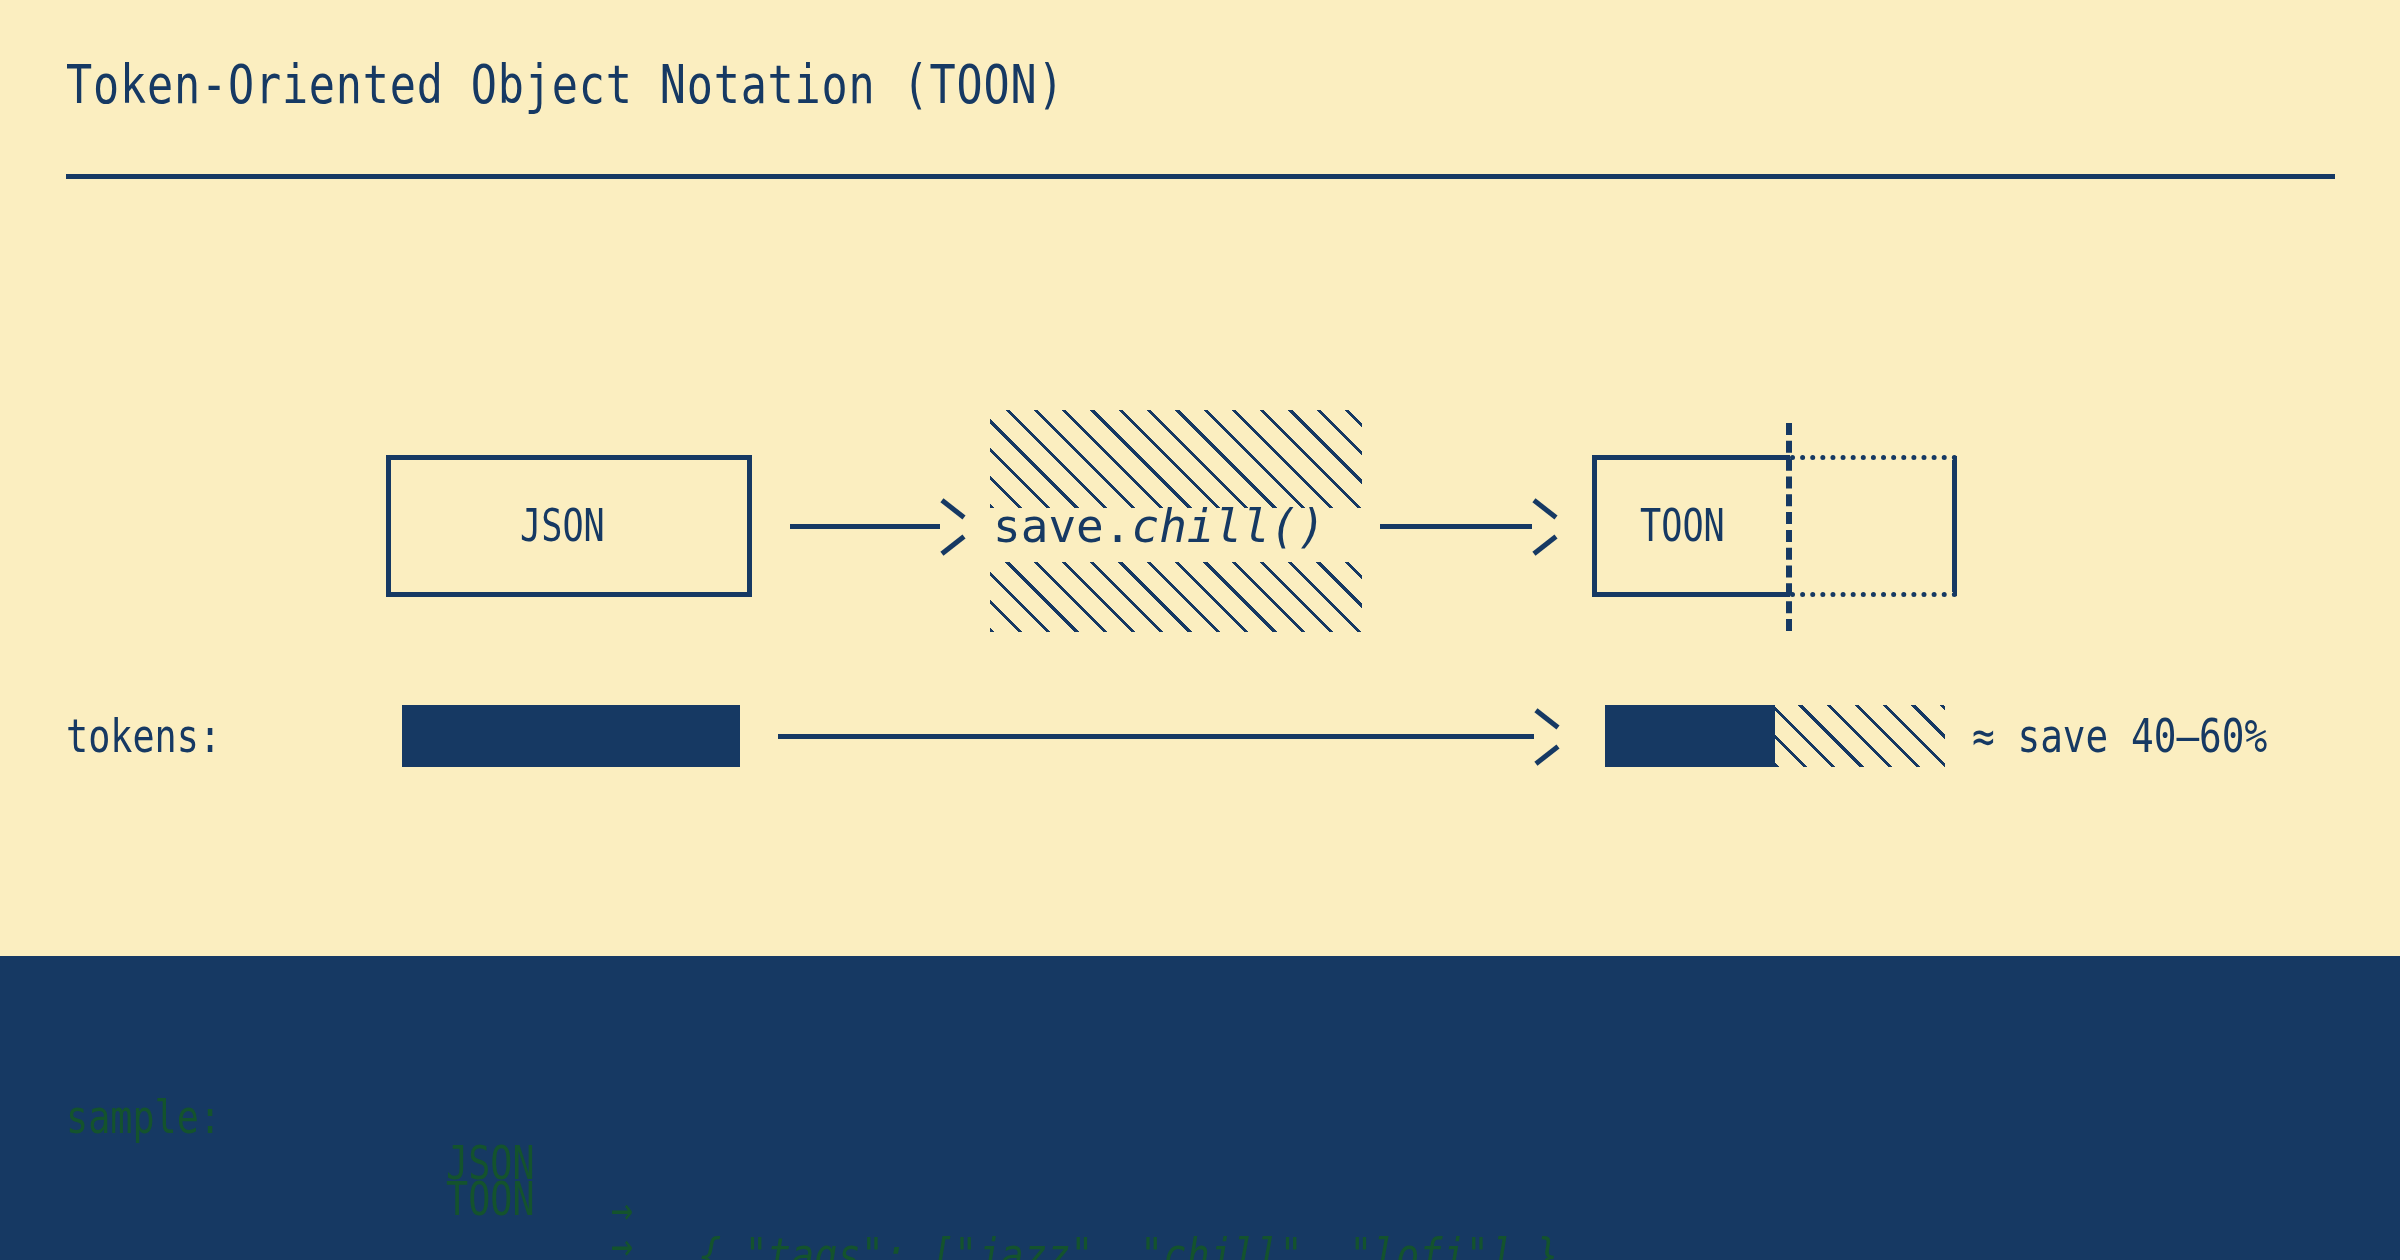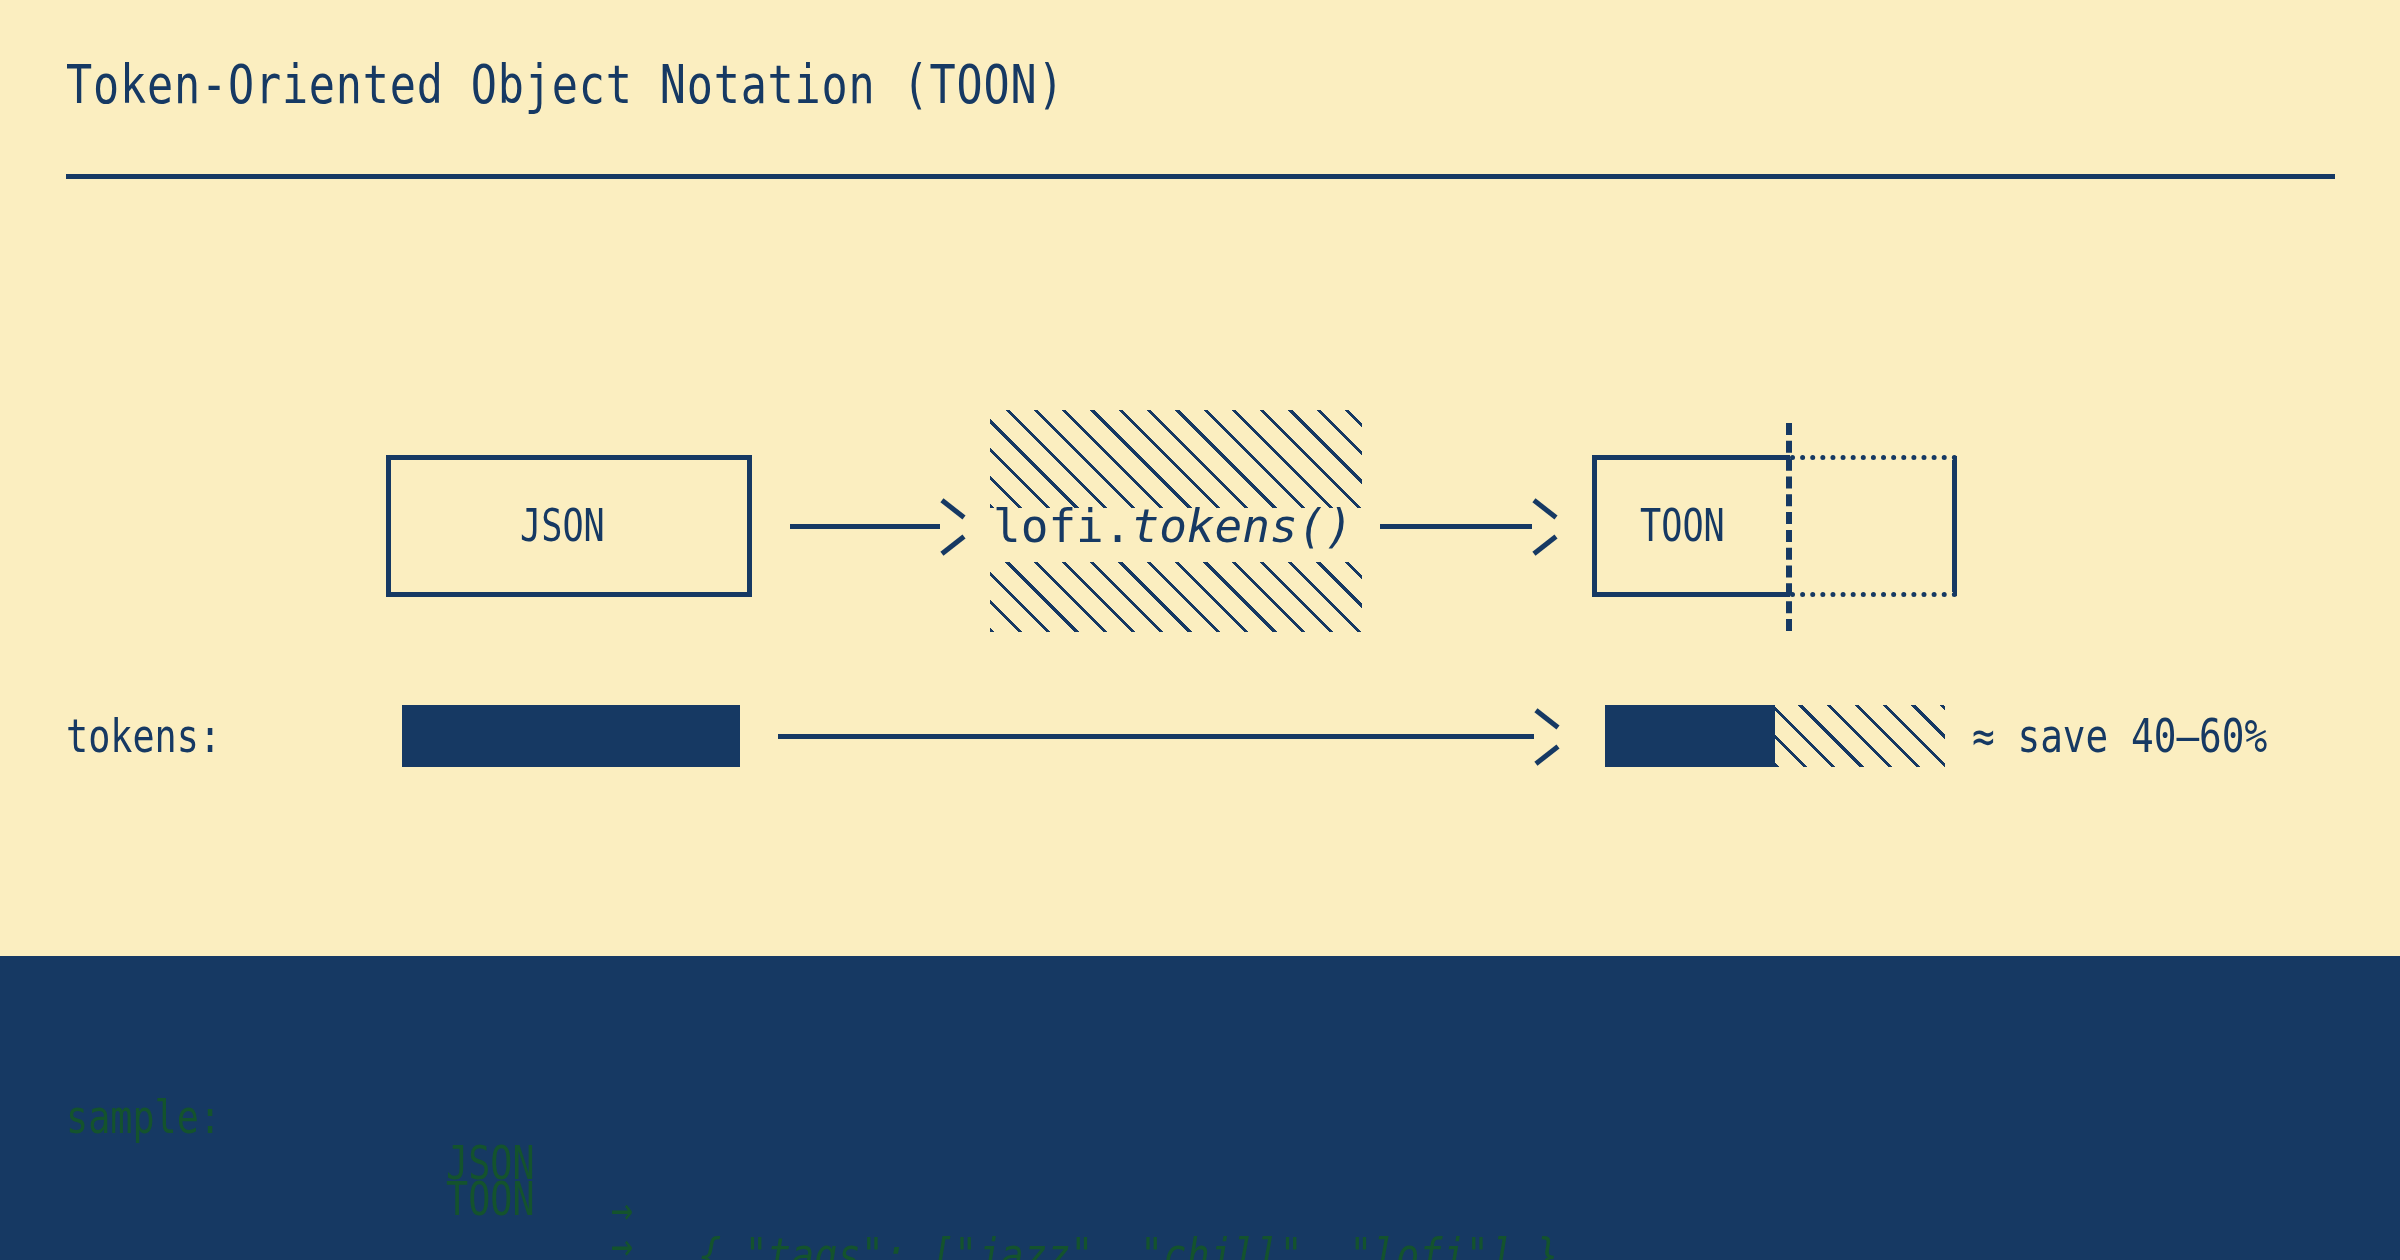--- a/index.html
+++ b/index.html
@@ -254,21 +254,21 @@
   <div id="title-rule"></div>
 
   <div class="box" id="json-box"></div>
   <div class="boxlabel" id="json-label">JSON</div>
 
   <div class="arrow-line" style="left:790px; top:524px; width:150px;"></div>
   <div class="arrow-head" style="left:962px; top:514px;"></div>
 
   <div class="hatch" id="encode-hatch-top"></div>
   <div class="hatch" id="encode-hatch-bottom"></div>
-  <div id="encode-label"><span class="pkg">lofi.</span><span class="fn">tokens()</span></div>
+  <div id="encode-label"><span class="pkg">save.</span><span class="fn">chill()</span></div>
 
   <div class="arrow-line" style="left:1380px; top:524px; width:152px;"></div>
   <div class="arrow-head" style="left:1554px; top:514px;"></div>
 
   <div id="toon-box-solid"></div>
   <div id="toon-box-dotted"></div>
   <div id="toon-divider"></div>
   <div class="boxlabel" id="toon-label">TOON</div>
 
   <div id="tokens-label">tokens:</div>

